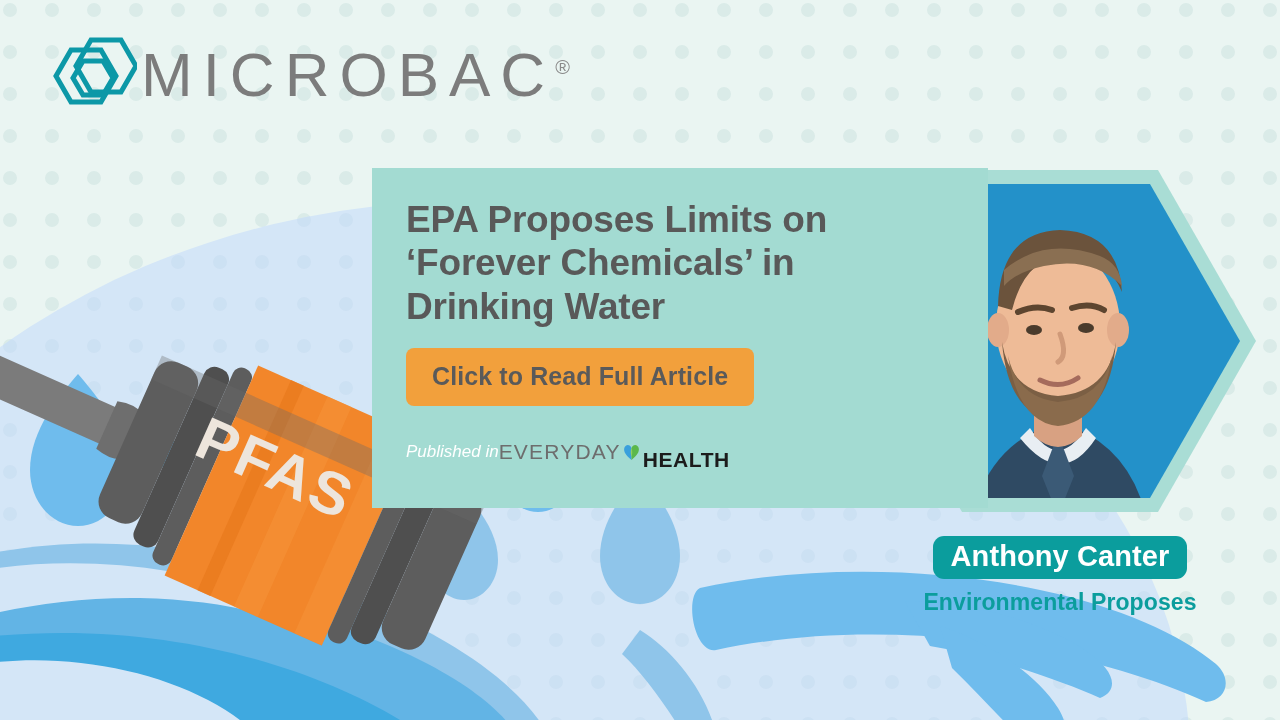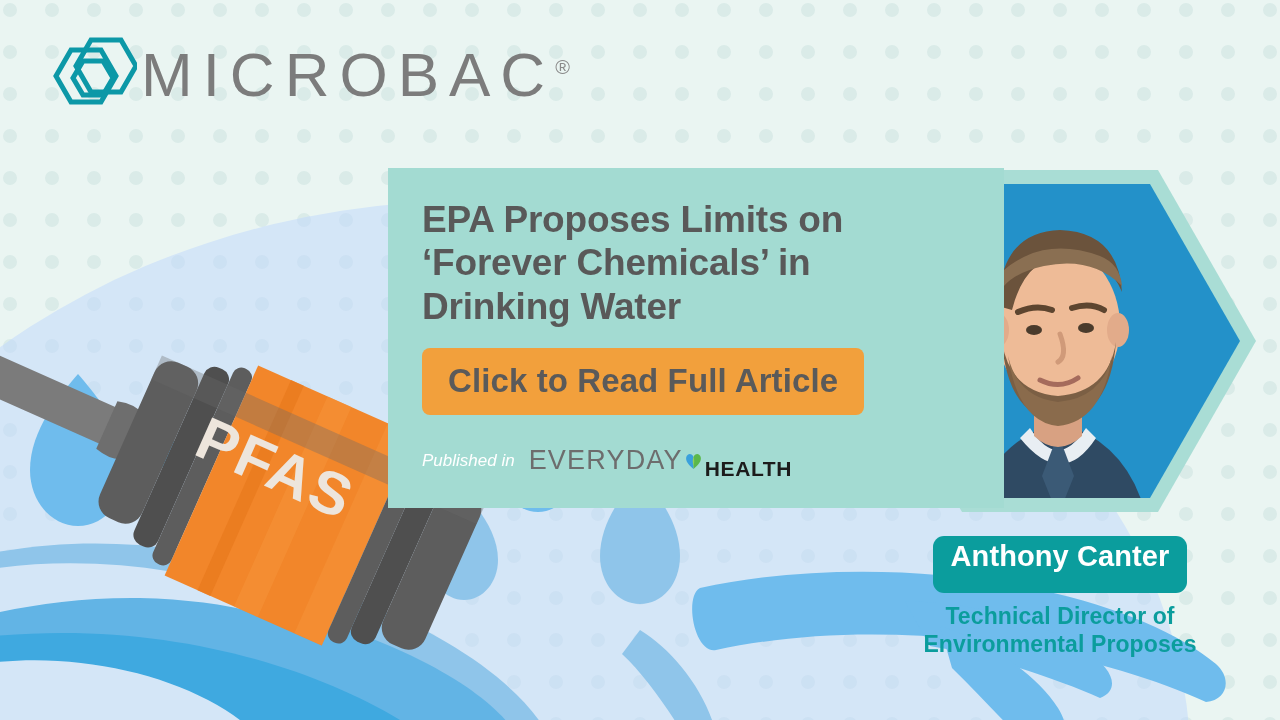--- a/index.html
+++ b/index.html
@@ -21,46 +21,46 @@
     color:#7c7c7c;line-height:1;white-space:nowrap;position:relative;
   }
   .logo-reg{font-size:20px;vertical-align:super;letter-spacing:0;color:#8a8a8a;}
 
   
   .portrait-wrap{position:absolute;left:862px;top:166px;width:396px;height:350px;}
   .portrait-svg{position:absolute;inset:0;width:396px;height:350px;}
 
   
   .panel{
-    position:absolute;left:388px;top:168px;width:616px;height:340px;
+    position:absolute;left:372px;top:168px;width:616px;height:340px;
     background:#a3dbd2;z-index:3;
   }
   .panel-inner{padding:30px 0 0 34px;width:470px;}
   .headline{
     font-size:37px;line-height:1.17;font-weight:bold;color:#595959;
     margin:0 0 20px 0;letter-spacing:-0.2px;
   }
   .cta{
     display:inline-block;background:#f2a03c;color:#5a5a5a;
-    font-size:33px;font-weight:bold;border:none;border-radius:8px;
+    font-size:25px;font-weight:bold;border:none;border-radius:8px;
     padding:14px 26px 15px 26px;cursor:pointer;letter-spacing:0.1px;
   }
-  .pub-row{display:flex;align-items:center;gap:14px;margin-top:26px;}
+  .pub-row{display:flex;align-items:center;margin-top:26px;}
   .pub-label{font-style:italic;color:#ffffff;font-size:17px;font-weight:400;}
   .eh-logo{display:flex;align-items:center;gap:1px;}
-  .eh-everyday{font-size:27px;letter-spacing:1.2px;color:#6d6d6d;font-weight:400;}
+  .eh-everyday{font-size:21px;letter-spacing:1.2px;color:#6d6d6d;font-weight:400;}
   .eh-health{font-size:21px;letter-spacing:0.6px;color:#1c1c1c;font-weight:bold;margin-top:16px;}
   .eh-leaf{width:17px;height:18px;margin:0 2px 0 1px;}
 
   
   .name-block{position:absolute;left:900px;top:536px;width:320px;text-align:center;z-index:4;}
   .name-pill{
     display:inline-block;background:#0b9d9d;color:#ffffff;
     font-size:29px;font-weight:bold;border-radius:11px;
-    padding:4px 18px 19px 18px;line-height:1.16;letter-spacing:0.1px;
+    padding:4px 18px 5px 18px;line-height:1.16;letter-spacing:0.1px;
   }
   .job-title{
     margin-top:9px;color:#0b9d9d;font-size:23px;font-weight:bold;
     line-height:1.25;letter-spacing:0.1px;
   }
 </style>
 </head>
 <body>
 
 <div id="stage">
@@ -205,18 +205,17 @@
           </svg>
           <span class="eh-health">HEALTH</span>
         </span>
       </div>
     </div>
   </div>
 
   <div class="name-block">
     <div class="name-pill">Anthony Canter</div>
     <div class="job-title">
-      <div>Technical Director of</div>
       <div>Environmental Proposes</div>
     </div>
   </div>
 
 </div>
 
 </body></html>

